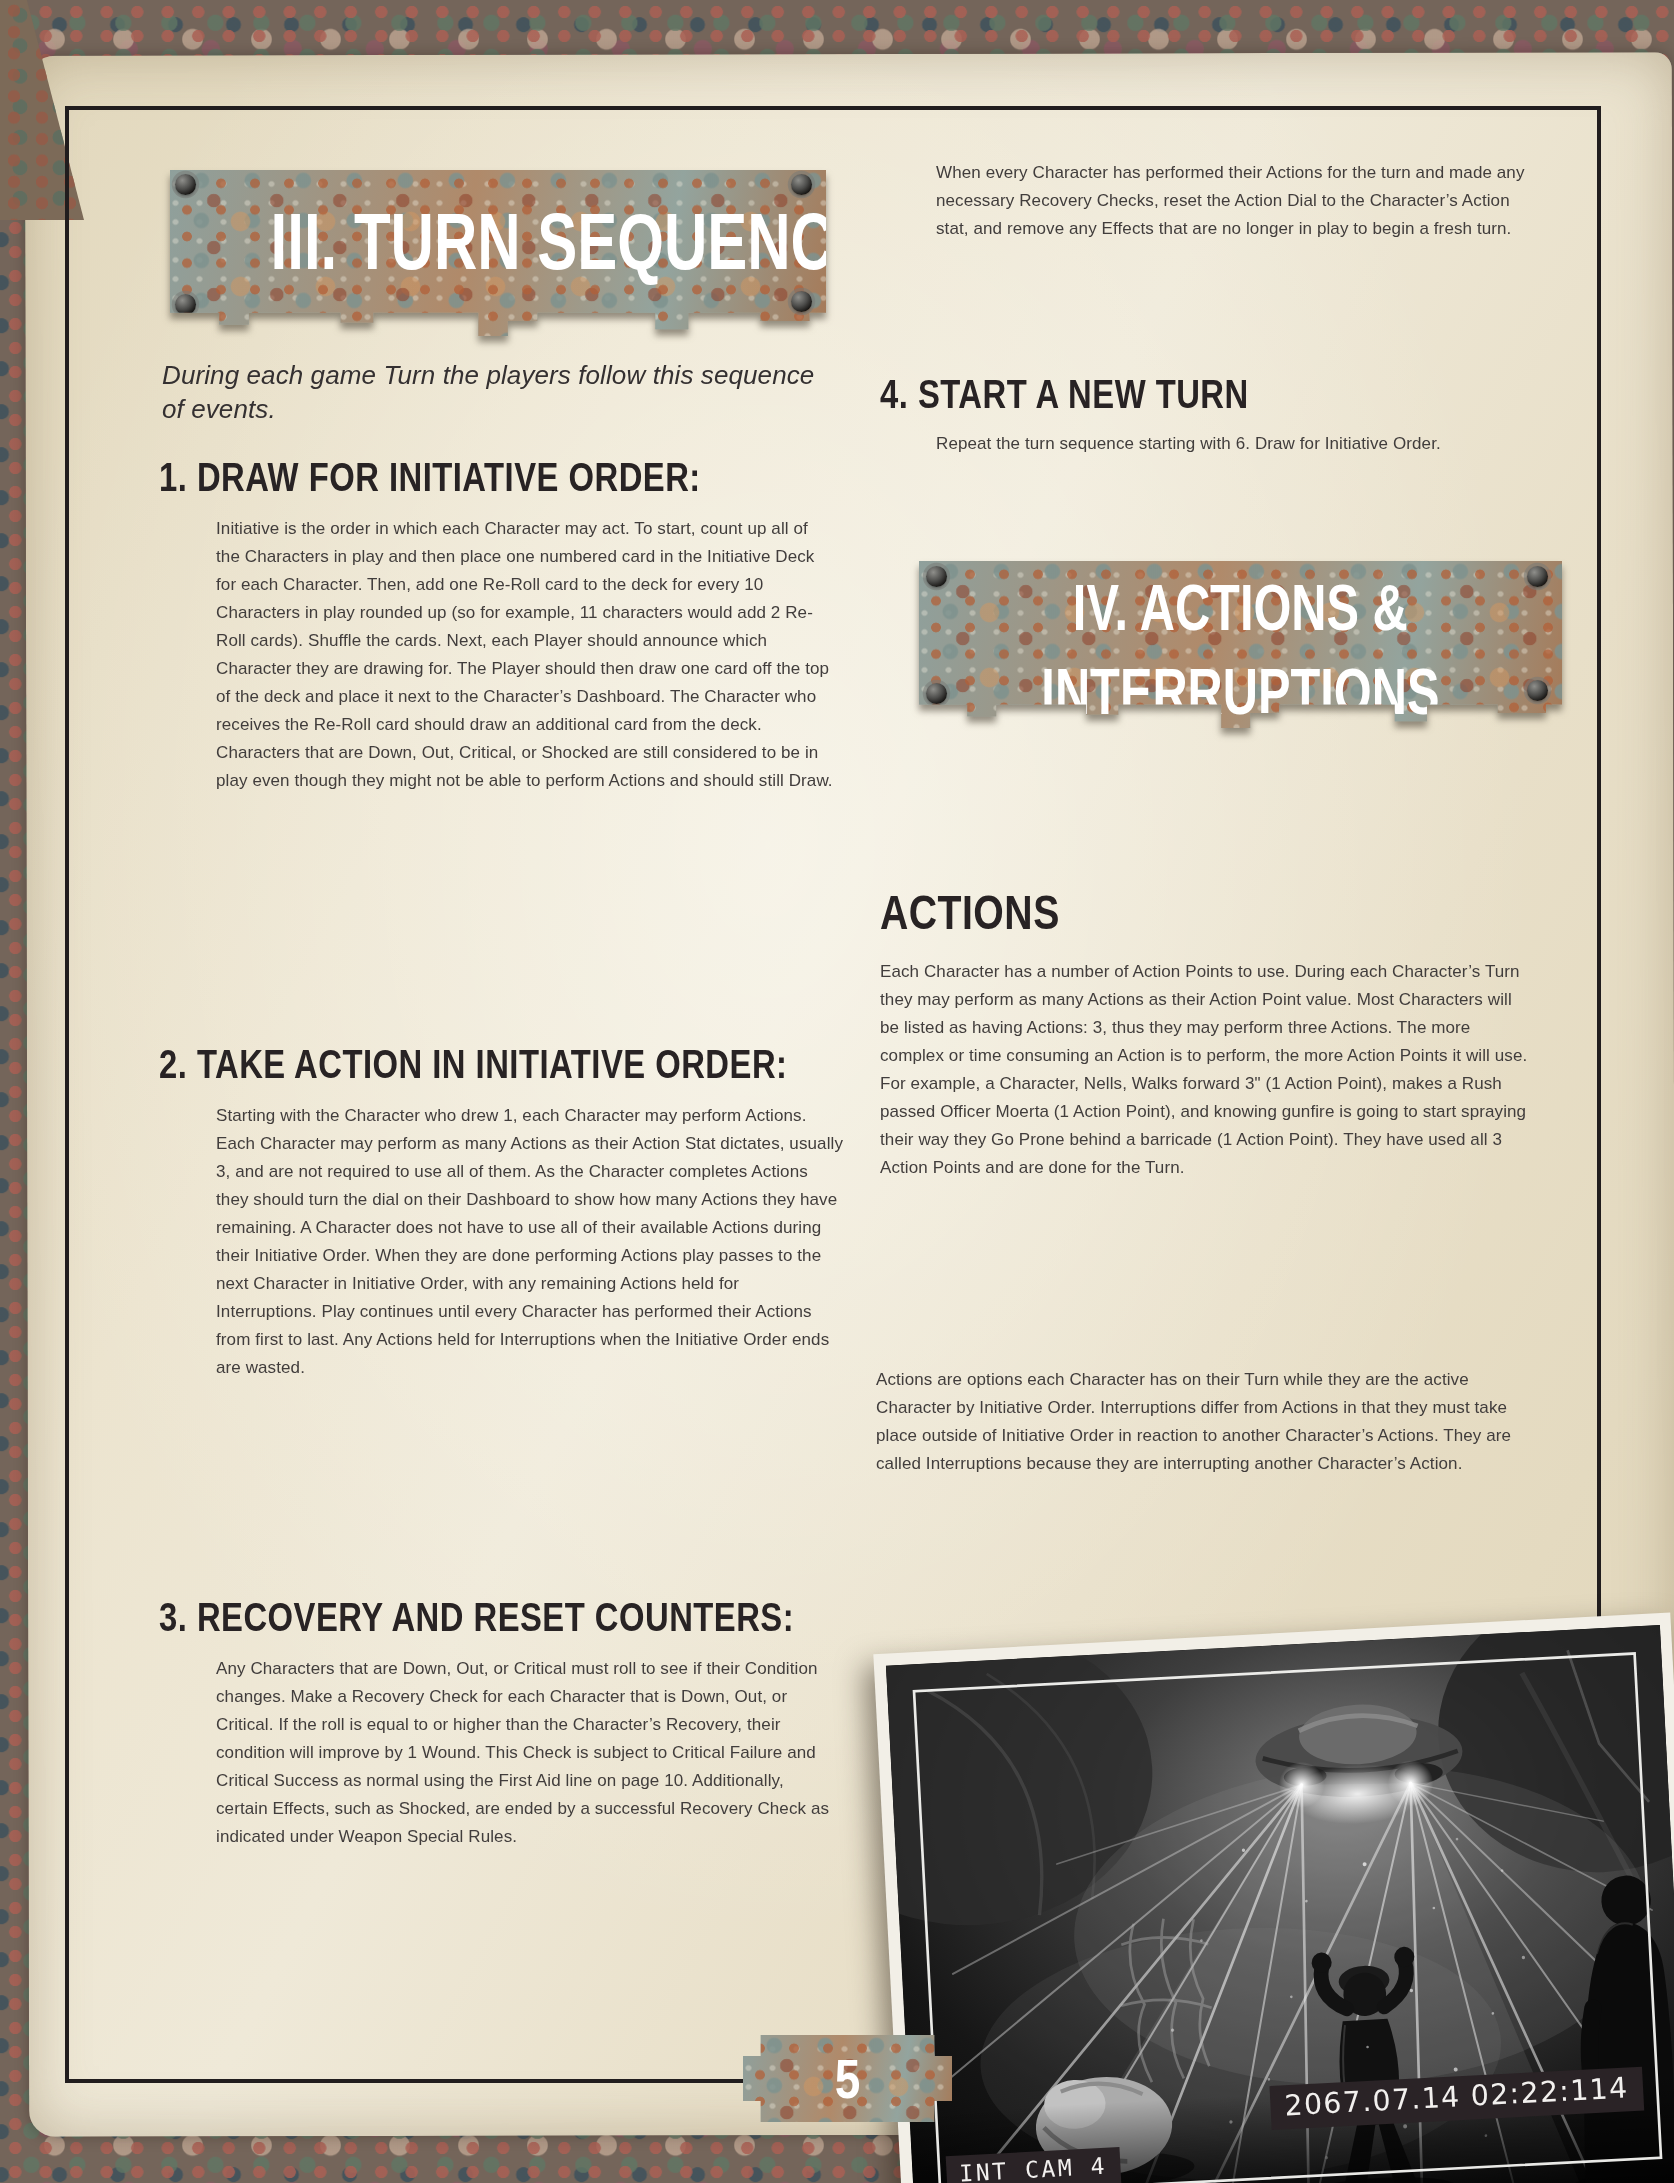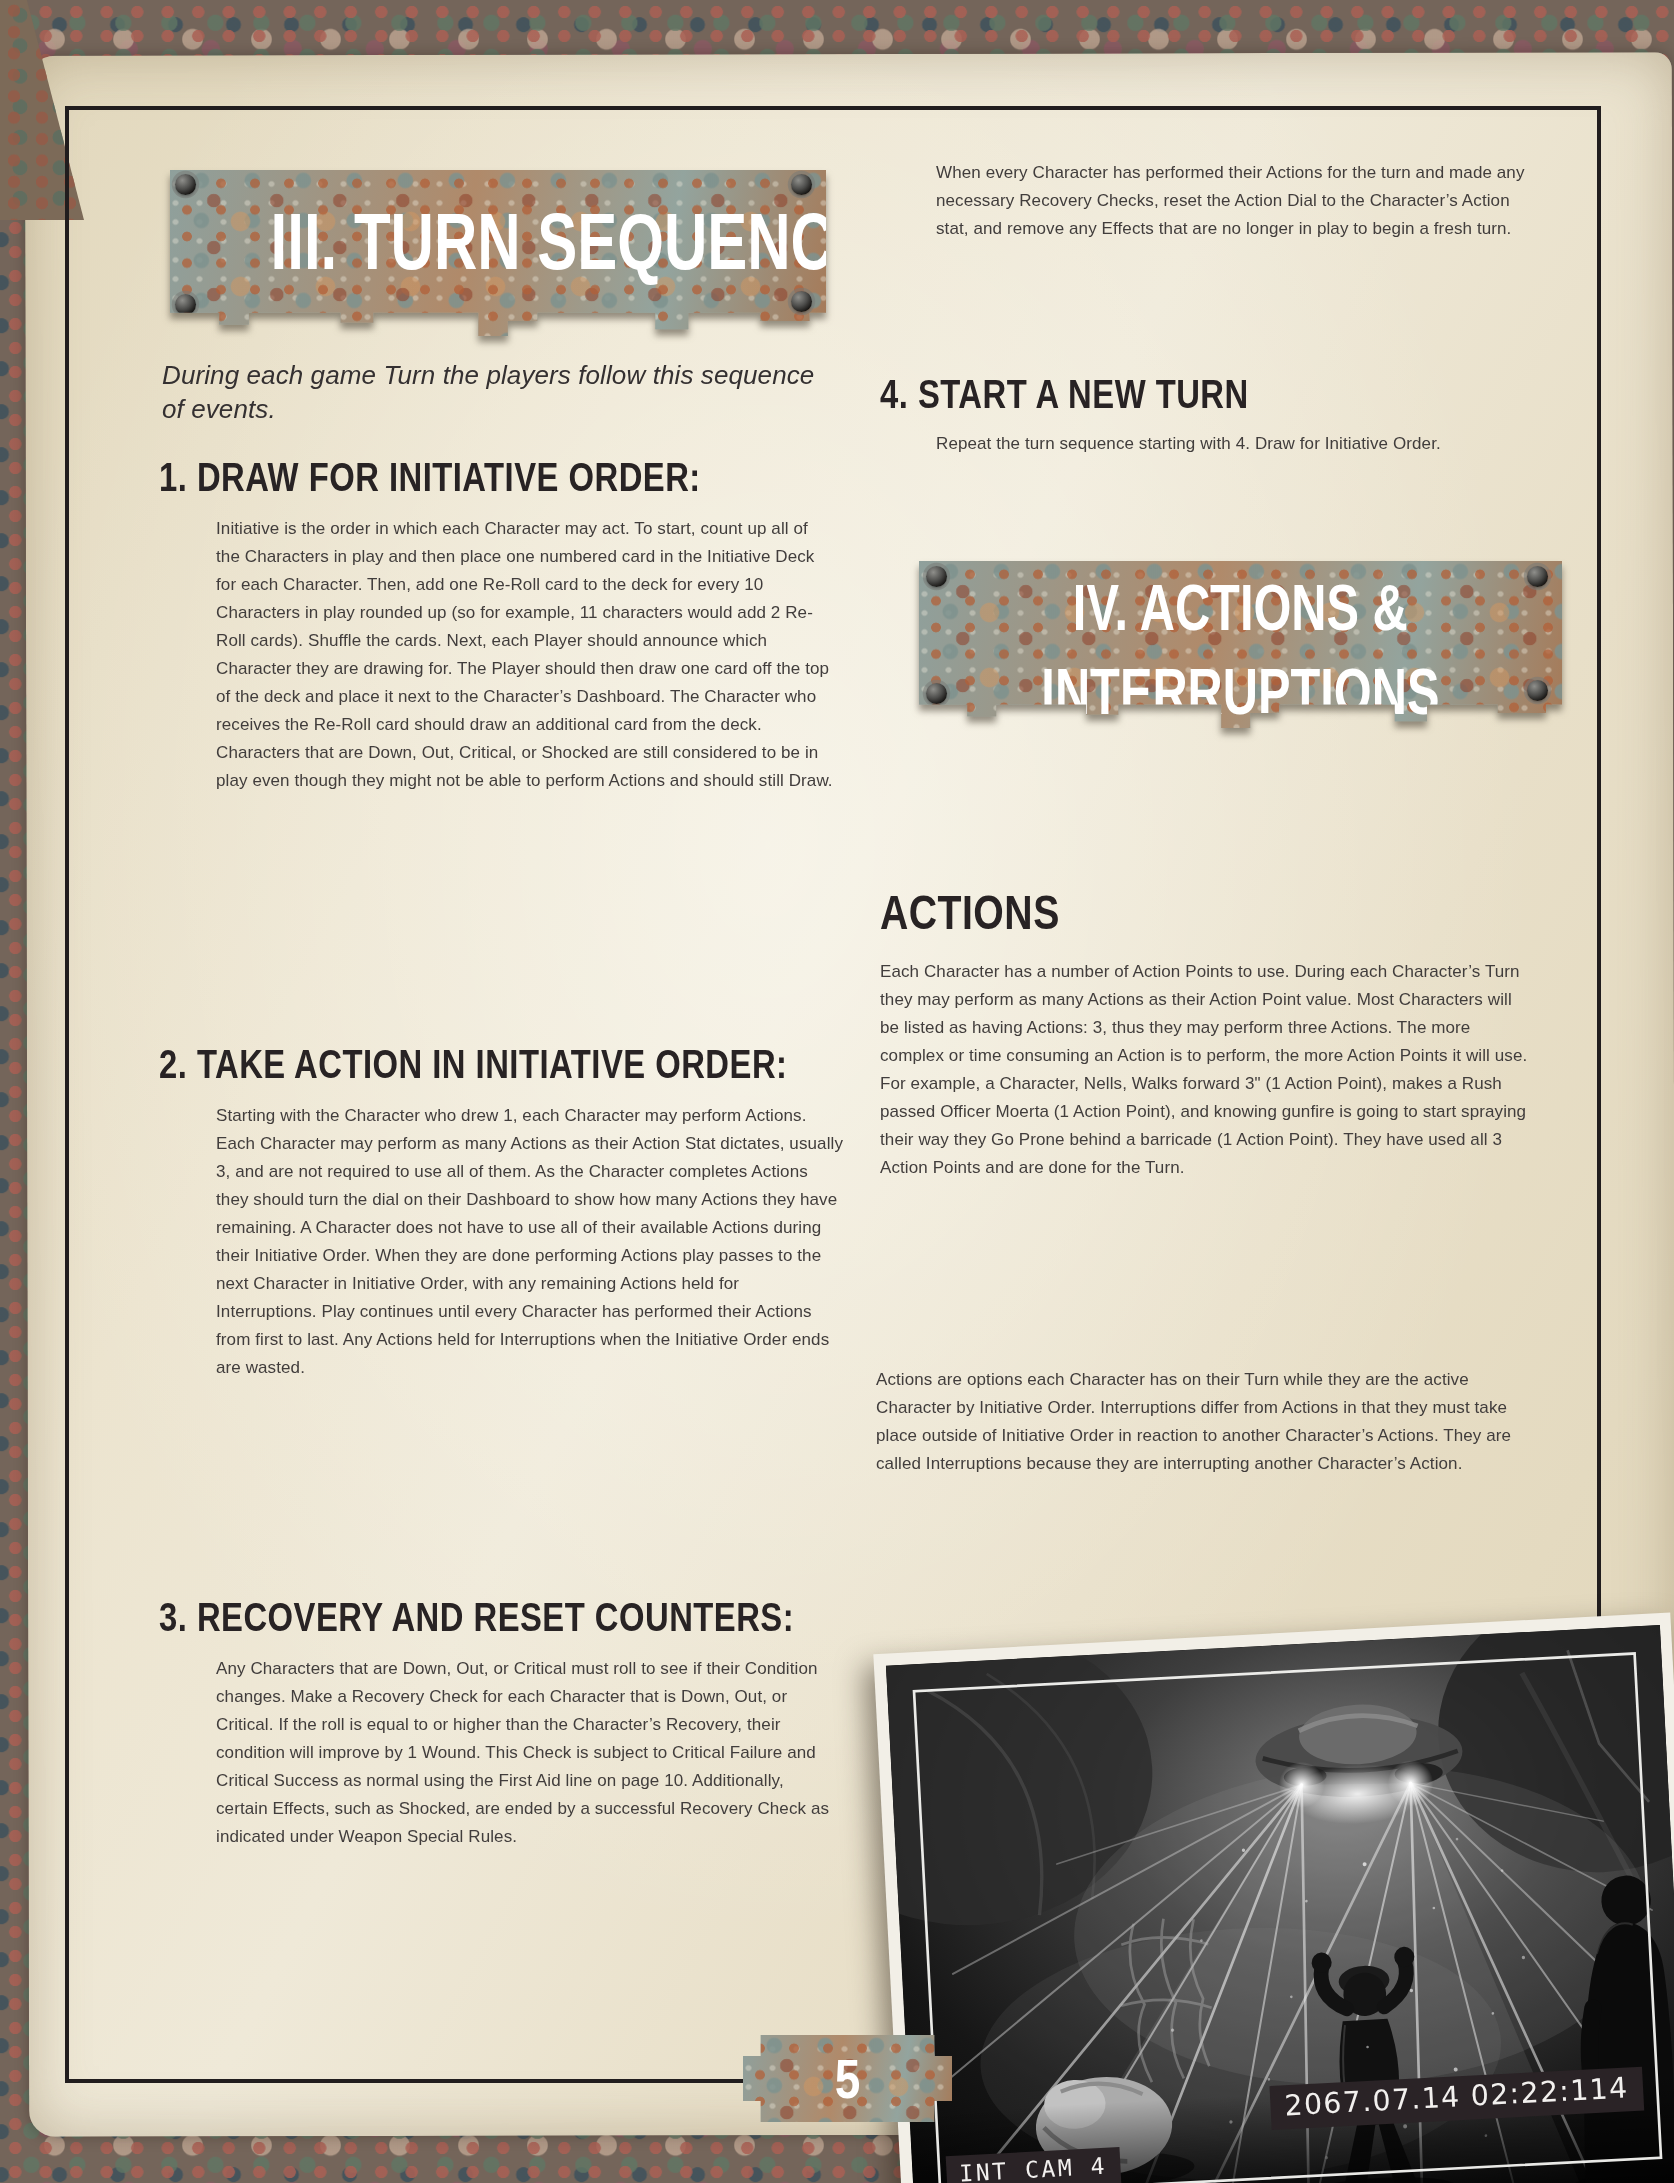--- a/index.html
+++ b/index.html
@@ -106,21 +106,21 @@
 
   <div class="shead" style="left:159px;top:1041px;font-size:41px;">2. TAKE ACTION IN INITIATIVE ORDER:</div>
   <div class="b" style="left:216px;top:1102px;width:627px;">Starting with the Character who drew 1, each Character may perform Actions. Each Character may perform as many Actions as their Action Stat dictates, usually 3, and are not required to use all of them. As the Character completes Actions they should turn the dial on their Dashboard to show how many Actions they have remaining. A Character does not have to use all of their available Actions during their Initiative Order. When they are done performing Actions play passes to the next Character in Initiative Order, with any remaining Actions held for Interruptions. Play continues until every Character has performed their Actions from first to last. Any Actions held for Interruptions when the Initiative Order ends are wasted.</div>
 
   <div class="shead" style="left:159px;top:1594px;font-size:41px;">3. RECOVERY AND RESET COUNTERS:</div>
   <div class="b" style="left:216px;top:1655px;width:617px;">Any Characters that are Down, Out, or Critical must roll to see if their Condition changes. Make a Recovery Check for each Character that is Down, Out, or Critical. If the roll is equal to or higher than the Character’s Recovery, their condition will improve by 1 Wound. This Check is subject to Critical Failure and Critical Success as normal using the First Aid line on page 10. Additionally, certain Effects, such as Shocked, are ended by a successful Recovery Check as indicated under Weapon Special Rules.</div>
 
   <div class="b" style="left:936px;top:159px;width:591px;">When every Character has performed their Actions for the turn and made any necessary Recovery Checks, reset the Action Dial to the Character’s Action stat, and remove any Effects that are no longer in play to begin a fresh turn.</div>
 
   <div class="shead" style="left:880px;top:371px;font-size:41px;">4. START A NEW TURN</div>
-  <div class="b" style="left:936px;top:430px;width:583px;">Repeat the turn sequence starting with 4. Draw for Initiative Order.</div>
+  <div class="b" style="left:936px;top:430px;width:583px;">Repeat the turn sequence starting with 6. Draw for Initiative Order.</div>
 
   <div class="platewrap" style="left:879px;top:561px;width:643px;height:167px;padding-left:40px;">
     <div class="plate rust jag">
       <div class="plate-title" style="top:14.3px;font-size:65px;line-height:66px;"><span>IV. ACTIONS &amp;</span></div>
       <div class="plate-title" style="top:98px;font-size:65px;line-height:66px;"><span>INTERRUPTIONS</span></div>
       <div class="screw" style="left:6.5px;top:5.2px;"></div>
       <div class="screw" style="right:14.3px;top:5.2px;"></div>
       <div class="screw" style="left:6.5px;top:122px;"></div>
       <div class="screw" style="right:14.3px;top:119px;"></div>
     </div>

